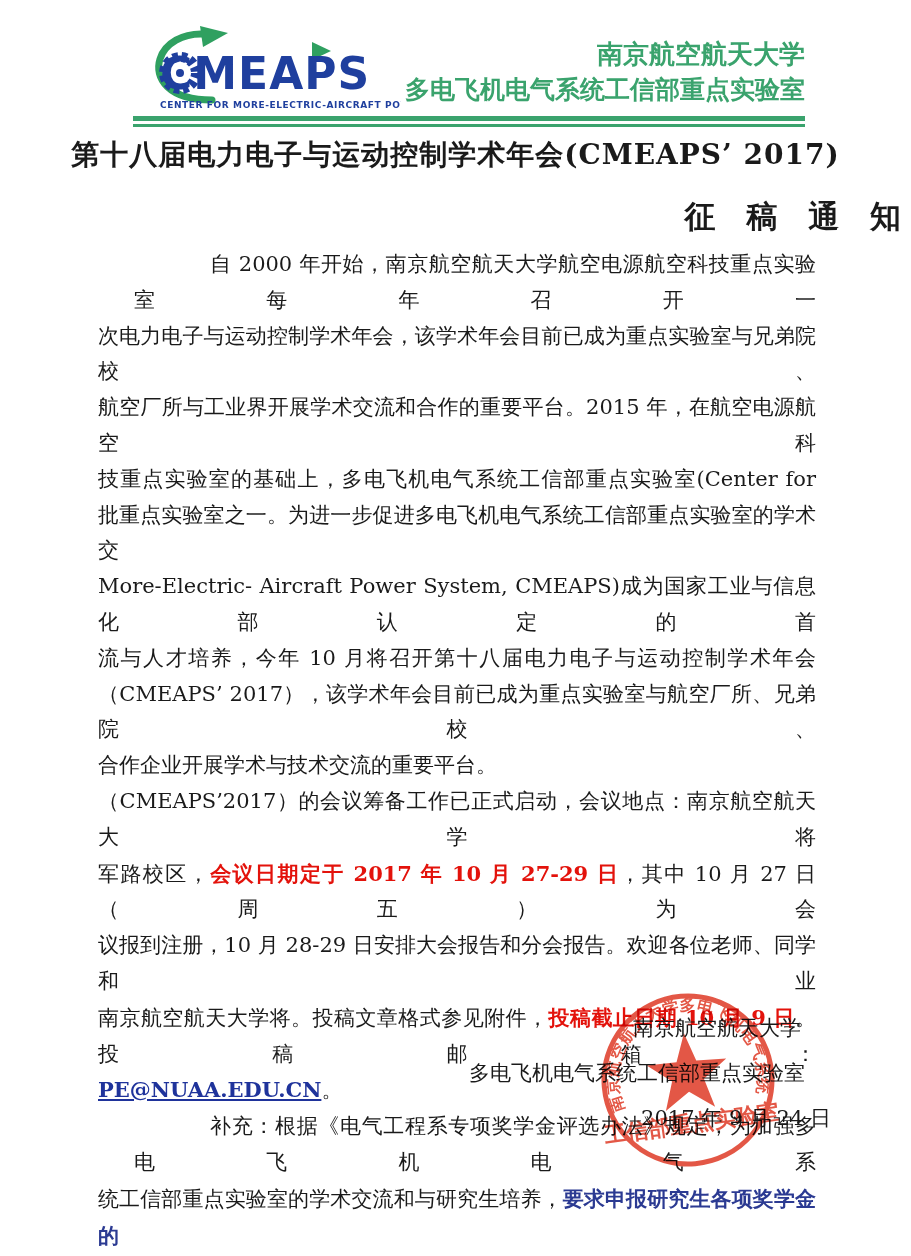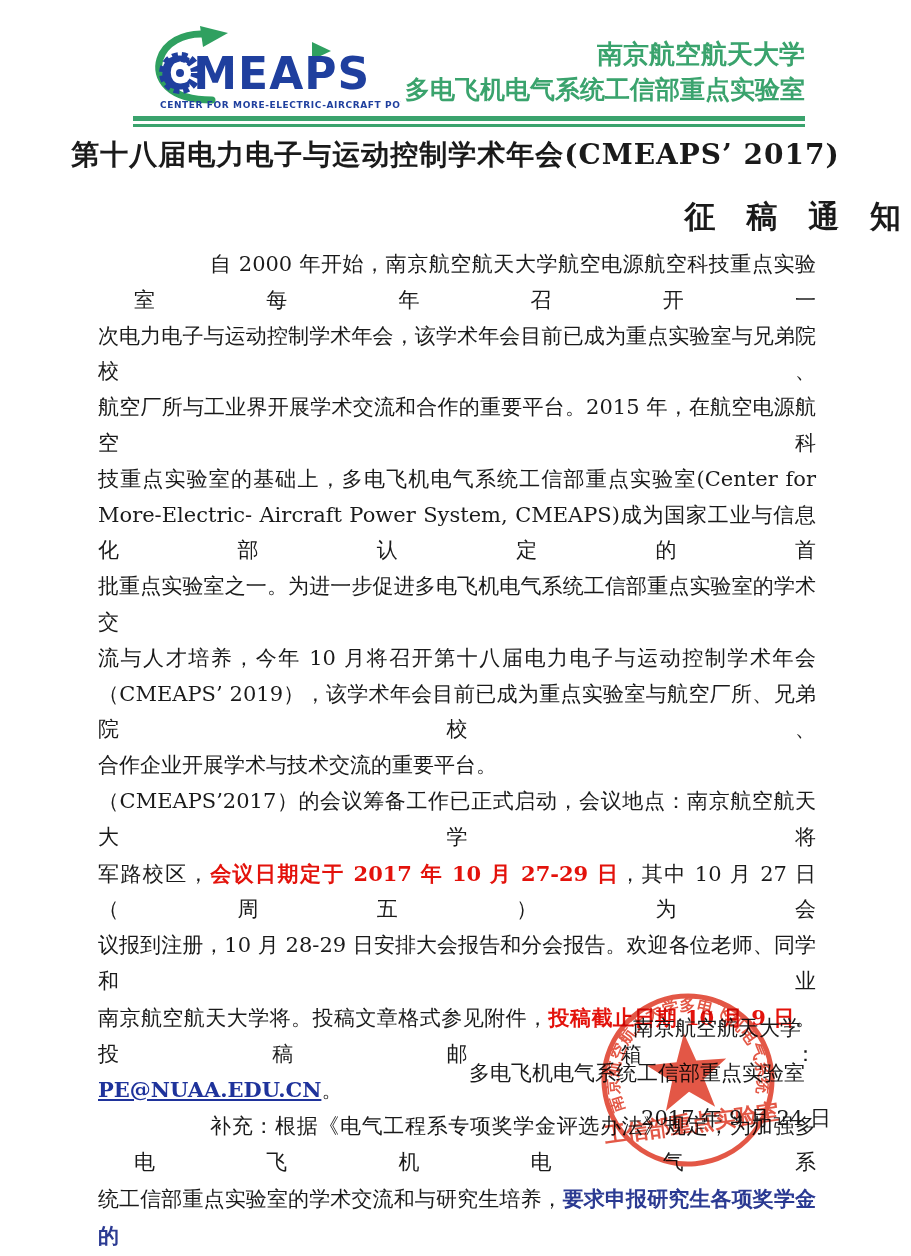--- a/index.html
+++ b/index.html
@@ -71,24 +71,24 @@
 
   <div class="title">第十八届电力电子与运动控制学术年会(CMEAPS’ 2017)</div>
   <div class="subtitle">征 稿 通 知</div>
 
   <div class="body">
 
     <div class="bline indent"><span>自 2000 年开始，南京航空航天大学航空电源航空科技重点实验室每年召开一</span></div>
     <div class="bline"><span>次电力电子与运动控制学术年会，该学术年会目前已成为重点实验室与兄弟院校、</span></div>
     <div class="bline"><span>航空厂所与工业界开展学术交流和合作的重要平台。2015 年，在航空电源航空科</span></div>
     <div class="bline"><span>技重点实验室的基础上，多电飞机电气系统工信部重点实验室(Center for</span></div>
+    <div class="bline"><span>批重点实验室之一。为进一步促进多电飞机电气系统工信部重点实验室的学术交</span></div>
     <div class="bline"><span>More-Electric- Aircraft Power System, CMEAPS)成为国家工业与信息化部认定的首</span></div>
-    <div class="bline"><span>批重点实验室之一。为进一步促进多电飞机电气系统工信部重点实验室的学术交</span></div>
     <div class="bline"><span>流与人才培养，今年 10 月将召开第十八届电力电子与运动控制学术年会</span></div>
-    <div class="bline"><span>（CMEAPS’ 2019），该学术年会目前已成为重点实验室与航空厂所、兄弟院校、</span></div>
+    <div class="bline"><span>（CMEAPS’ 2017），该学术年会目前已成为重点实验室与航空厂所、兄弟院校、</span></div>
     <div class="bline last"><span>合作企业开展学术与技术交流的重要平台。</span></div>
 
     <div class="bline"><span>（CMEAPS’2017）的会议筹备工作已正式启动，会议地点：南京航空航天大学将</span></div>
     <div class="bline"><span>军路校区，</span><span class="seg-red">会议日期定于 2017 年 10 月 27-29 日</span><span>，其中 10 月 27 日（周五）为会</span></div>
     <div class="bline"><span>议报到注册，10 月 28-29 日安排大会报告和分会报告。欢迎各位老师、同学和业</span></div>
     <div class="bline"><span>南京航空航天大学将。投稿文章格式参见附件，</span><span class="seg-red">投稿截止日期 10 月 9 日</span><span>。投稿邮箱：</span></div>
     <div class="bline last"><span class="seg-link">PE@NUAA.EDU.CN</span><span>。</span></div>
 
     <div class="bline indent"><span>补充：根据《电气工程系专项奖学金评选办法》规定，为加强多电飞机电气系</span></div>
     <div class="bline"><span>统工信部重点实验室的学术交流和与研究生培养，</span><span class="seg-blue">要求申报研究生各项奖学金的</span></div>

